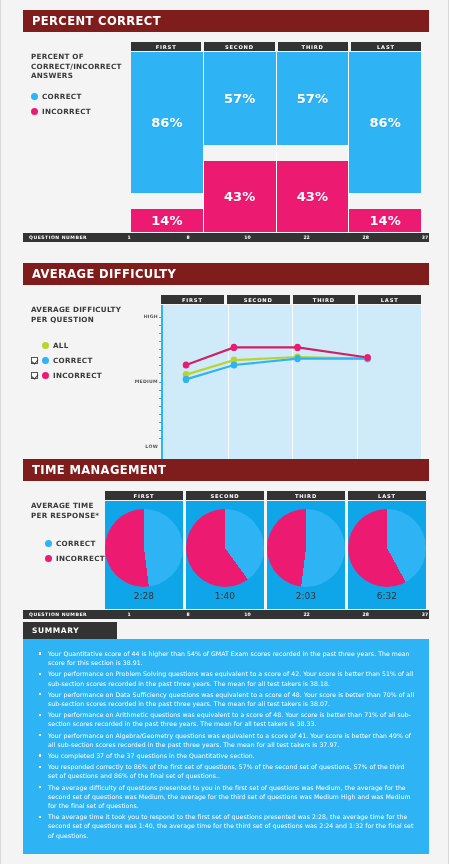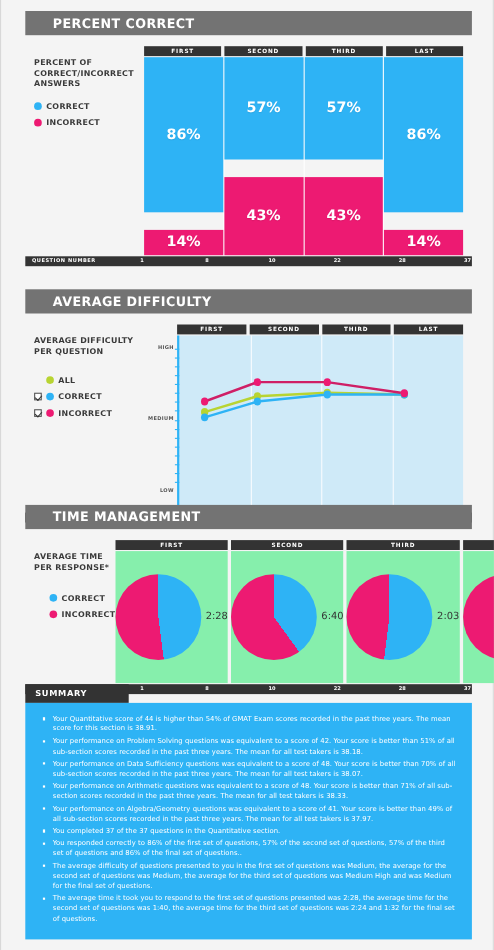--- a/index.html
+++ b/index.html
@@ -13,24 +13,24 @@
     position:relative;
     width:449px; height:864px;
     background:#f4f4f4;
     border-left:1px solid #d8d8d8;
     border-right:1px solid #d8d8d8;
   }
   .panel { position:absolute; left:22px; width:406px; }
 
   
   .sec-bar {
-    background:#737373;
+    background:#7f1d1d;
     height:22px;
     display:flex; align-items:center;
-    padding-left:25px;
+    padding-left:9px;
   }
   .sec-bar .t {
     color:#ffffff;
     font-size:12px;
     font-weight:bold;
     letter-spacing:0.4px;
     font-family:"DejaVu Sans", sans-serif;
     transform:scaleX(0.96);
     transform-origin:left center;
   }
@@ -130,22 +130,22 @@
     position:absolute; top:0; bottom:0; width:1px; background:#ffffff; opacity:.85;
   }
   .plot svg { position:absolute; inset:0; width:100%; height:100%; }
   .ytick {
     position:absolute; left:-4px; width:4px; height:1px; background:#2eb3f5;
   }
 
   
   .pies { display:flex; gap:3px; margin-top:1px; }
   .pies .cell {
-    flex:1; background:#86efac; height:120px;
-    display:flex; flex-direction:row; align-items:center;
+    flex:1; background:#0ea5e9; height:108px;
+    display:flex; flex-direction:column; align-items:center;
     justify-content:center; gap:4px;
   }
   .pies .pie { width:78px; height:78px; border-radius:50%; }
   .pies .tm {
     font-size:9px; color:#333; font-weight:normal;
     font-family:"DejaVu Sans", sans-serif;
   }
 
   
   .sum-tab {
@@ -406,21 +406,21 @@
             </div>
         </div>
 
         <div class="pies">
           <div class="cell">
             <div class="pie" style="background:conic-gradient(from 0deg,#2eb3f5 0 172.8deg,#ed1a72 172.8deg 360deg)"></div>
             <div class="tm">2:28</div>
           </div>
           <div class="cell">
             <div class="pie" style="background:conic-gradient(from 0deg,#2eb3f5 0 144deg,#ed1a72 144deg 360deg)"></div>
-            <div class="tm">6:40</div>
+            <div class="tm">1:40</div>
           </div>
           <div class="cell">
             <div class="pie" style="background:conic-gradient(from 0deg,#2eb3f5 0 187.2deg,#ed1a72 187.2deg 360deg)"></div>
             <div class="tm">2:03</div>
           </div>
           <div class="cell">
             <div class="pie" style="background:conic-gradient(from 0deg,#2eb3f5 0 151.2deg,#ed1a72 151.2deg 360deg)"></div>
             <div class="tm">6:32</div>
           </div>
         </div>

